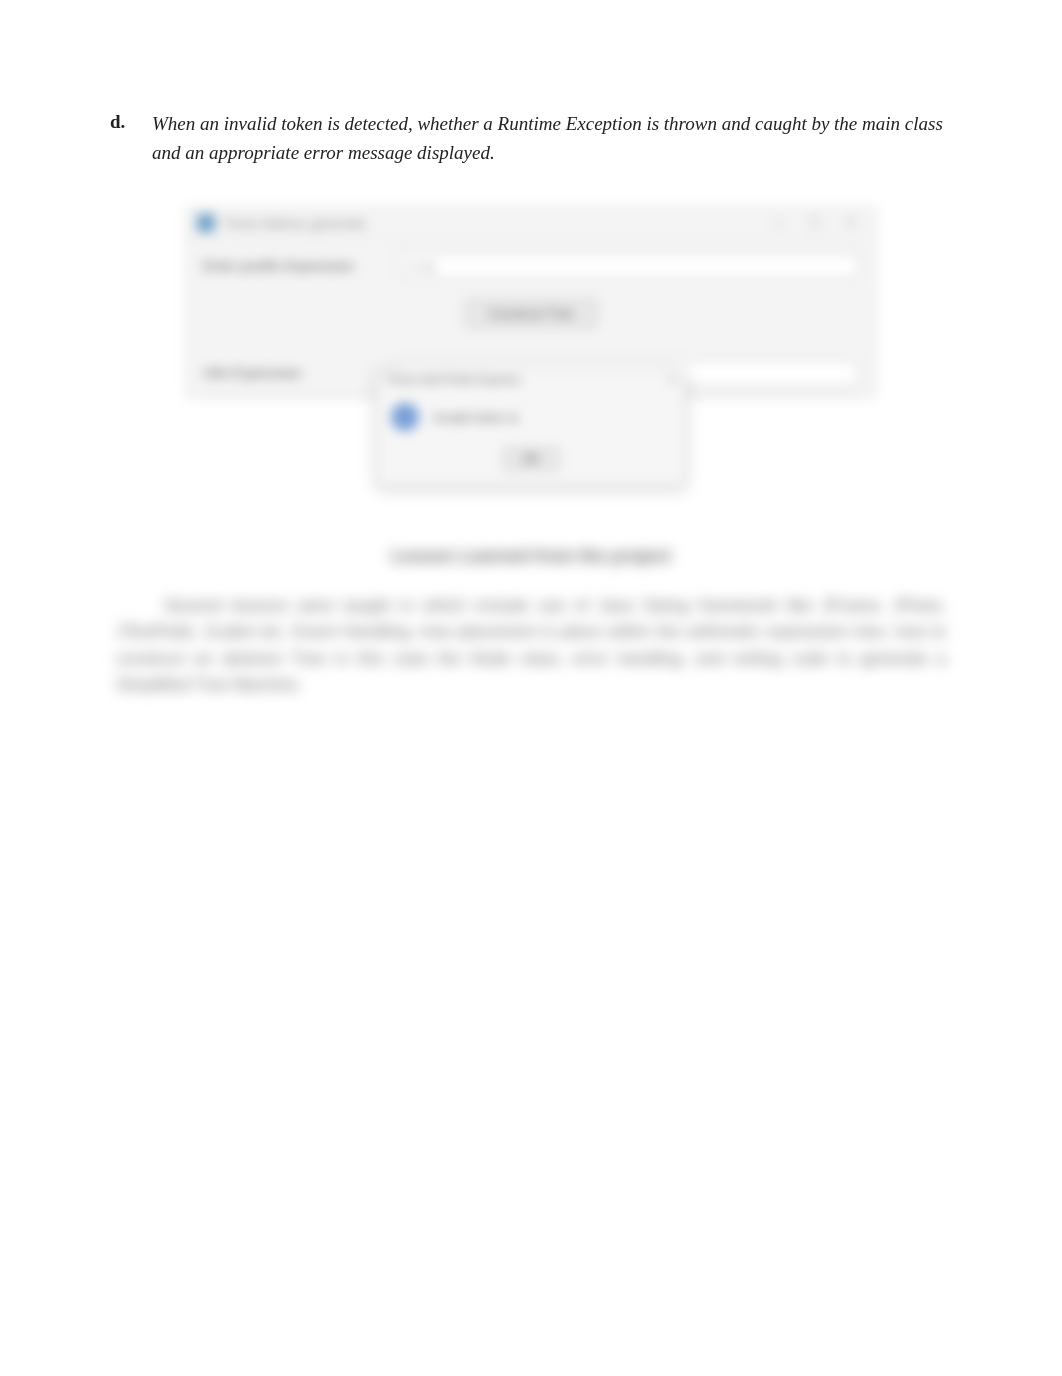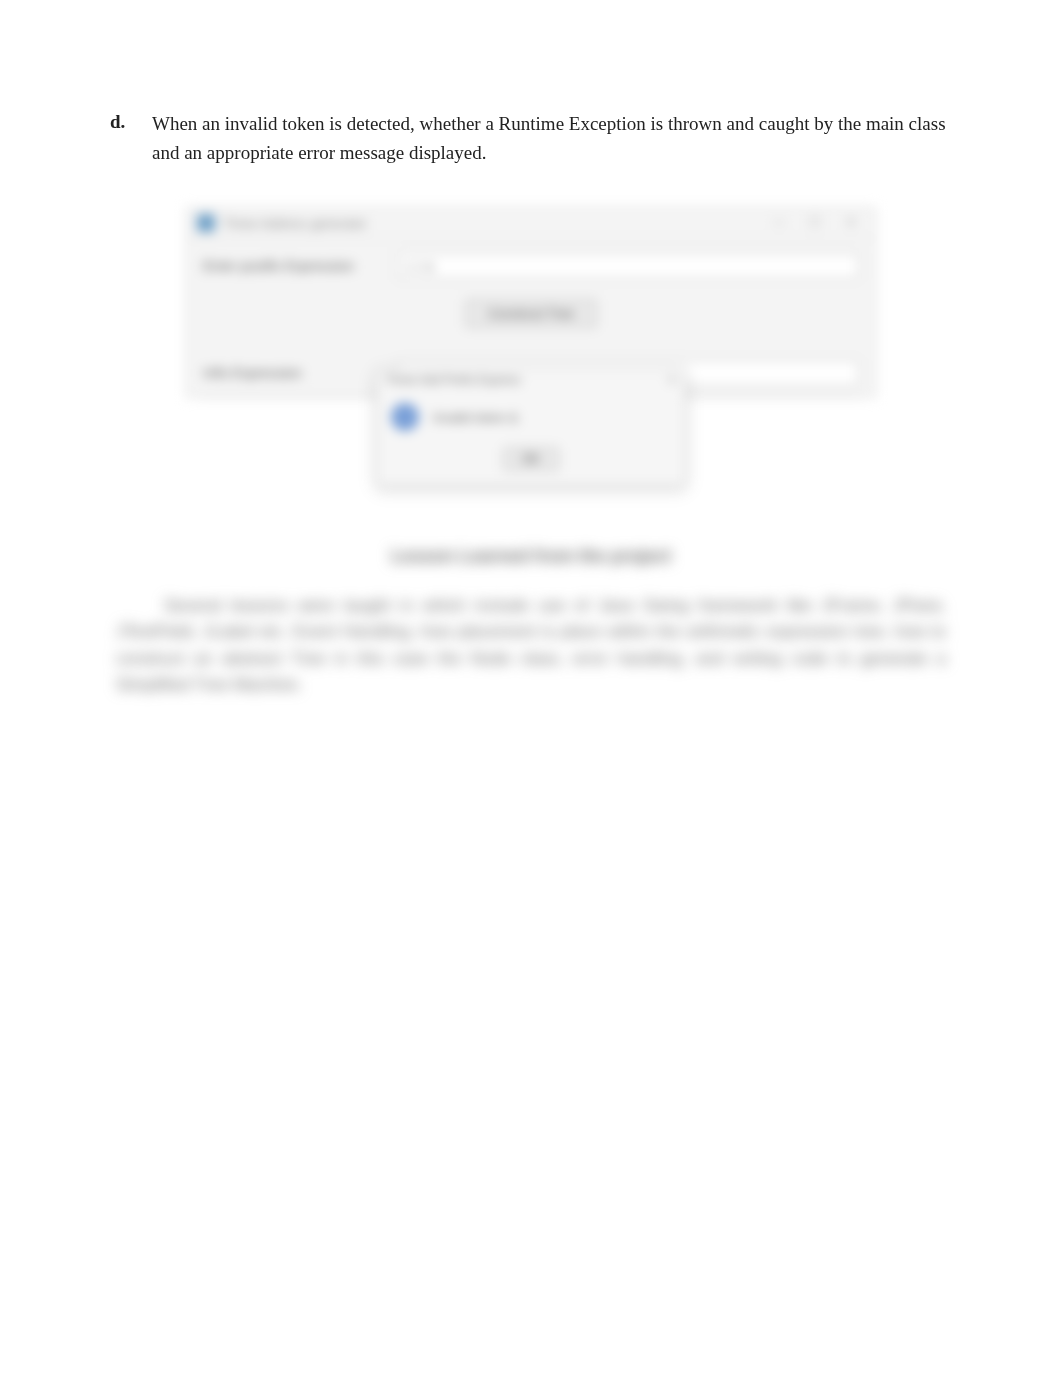--- a/index.html
+++ b/index.html
@@ -21,20 +21,21 @@
   }
   .list-marker {
     font-weight: bold;
     font-size: 19px;
     min-width: 26px;
     padding-top: 1px;
   }
   .list-text {
     font-size: 19px;
     line-height: 1.5;
+    font-style: italic;
   }
 
   
   .app-wrap {
     filter: blur(6px);
     margin: 20px auto 60px auto;
     width: 690px;
   }
   .app-window {
     background: #f4f4f4;

